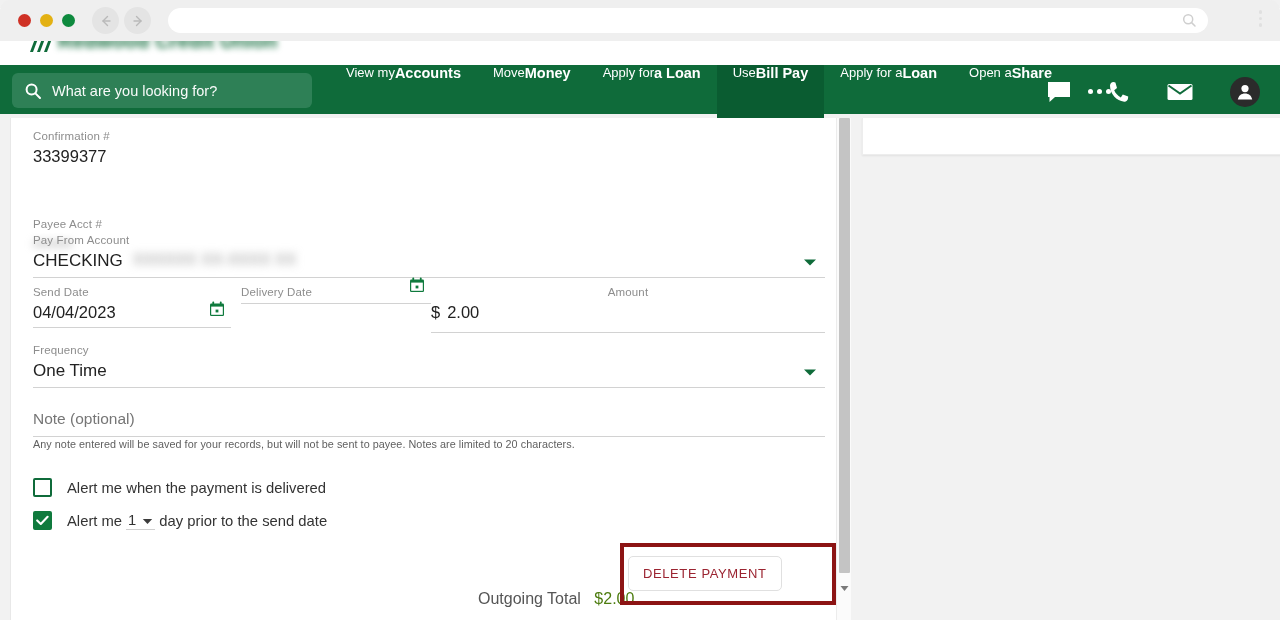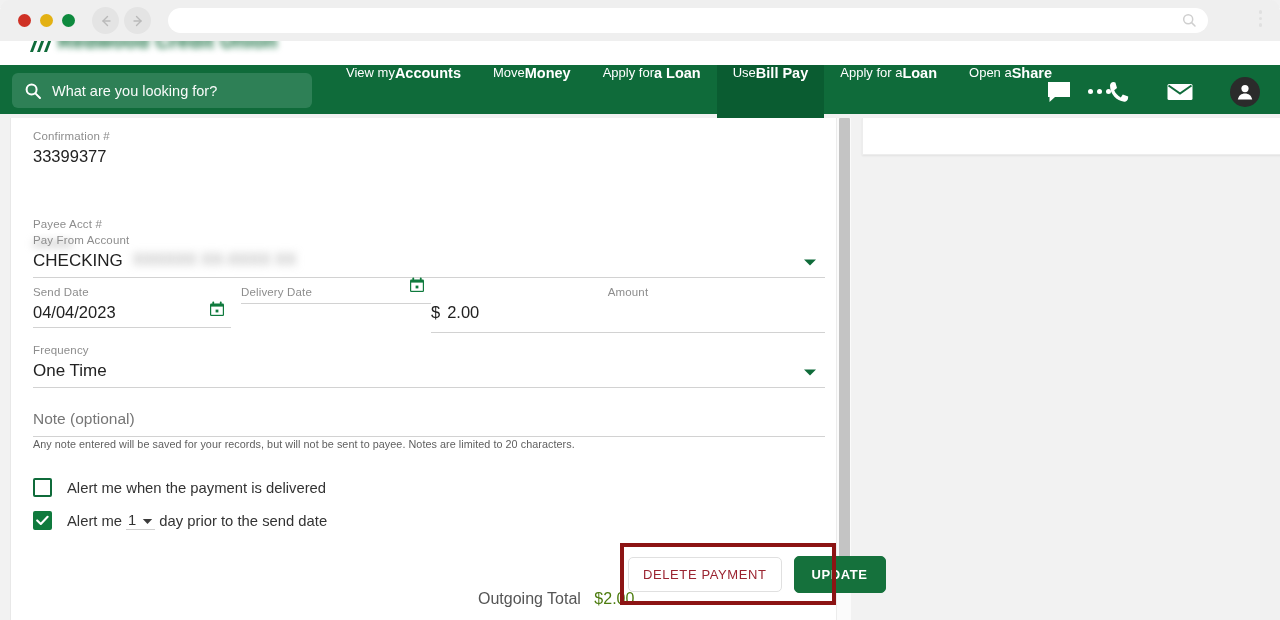--- a/index.html
+++ b/index.html
@@ -390,18 +390,17 @@
 
   </div>
 
   <div class="total">
     <span>Outgoing Total</span>
     <span class="amt">$2.00</span>
   </div>
 
   <div class="btn-row">
     <button class="btn btn-delete">DELETE PAYMENT</button>
-    <button class="btn btn-update">UPDATE</button>
   </div>
 
   <div class="annot"></div>
 
 </div>
 
 </body></html>

